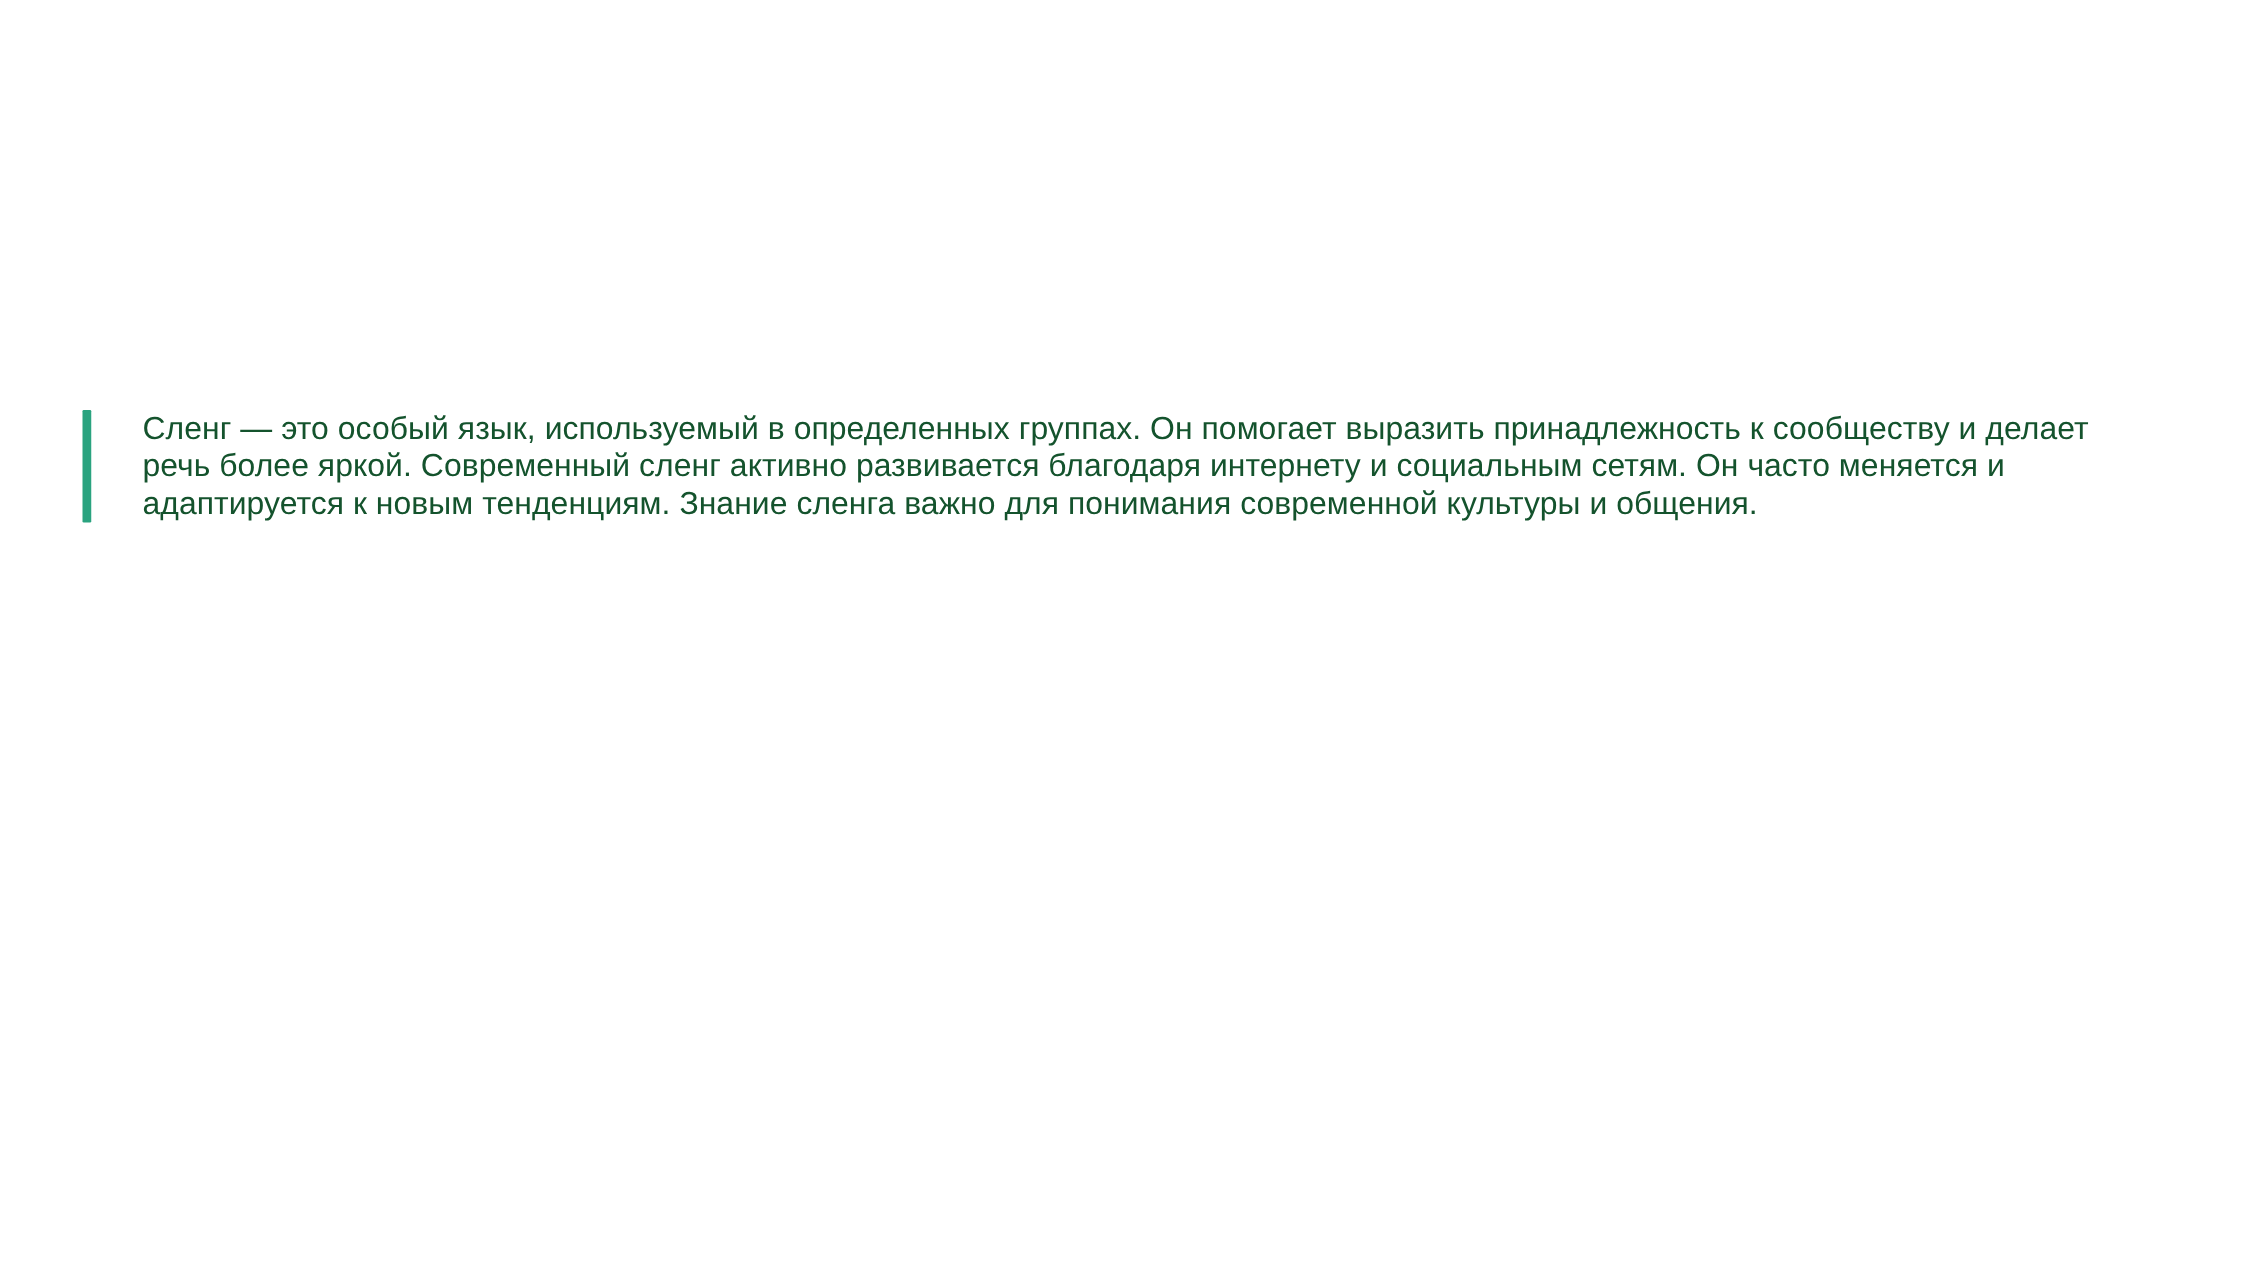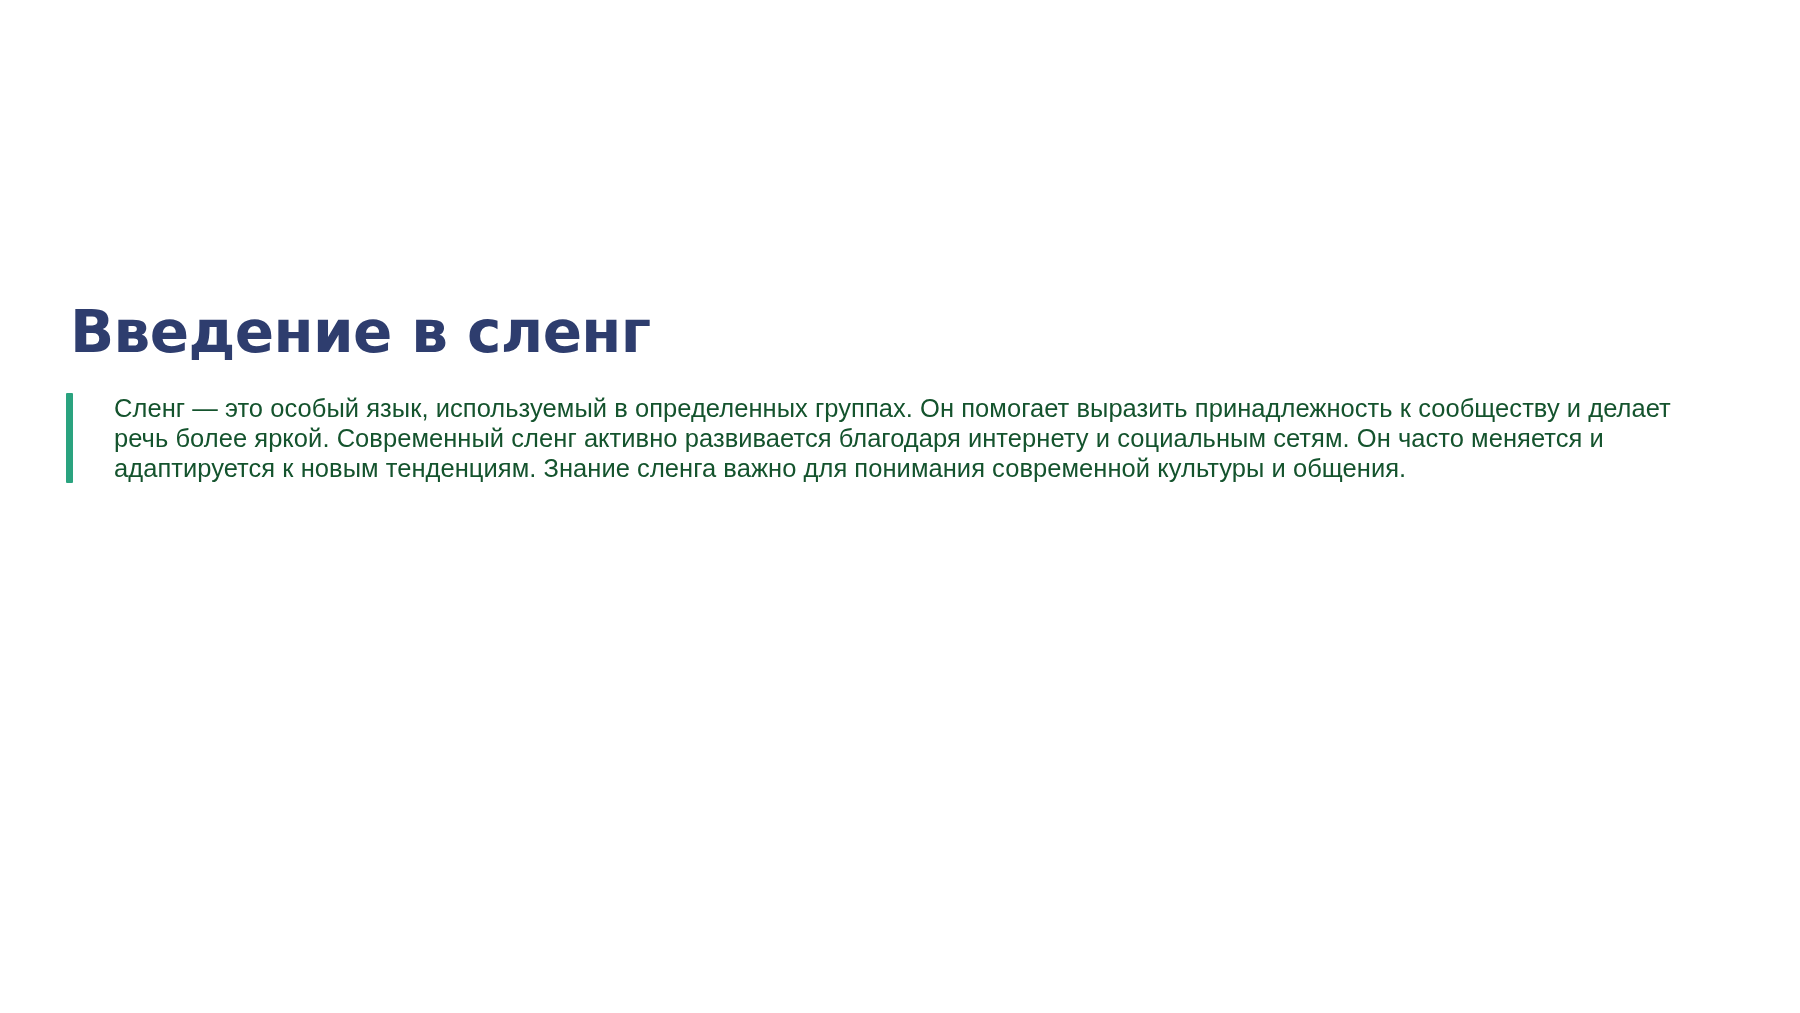--- a/index.html
+++ b/index.html
@@ -68,21 +68,20 @@
     letter-spacing: 0.05px;
   }
 </style>
 </head>
 <body>
 
 <div class="slide">
 
   <div class="content-block">
 
-    <h1 class="slide-title">Введение в сленг</h1>
 
     <div class="body-wrap">
       <div class="accent-bar"></div>
       <p class="body-text">Сленг — это особый язык, используемый в определенных группах. Он помогает выразить принадлежность к сообществу и делает речь более яркой. Современный сленг активно развивается благодаря интернету и социальным сетям. Он часто меняется и адаптируется к новым тенденциям. Знание сленга важно для понимания современной культуры и общения.</p>
     </div>
 
   </div>
 
 </div>
 

